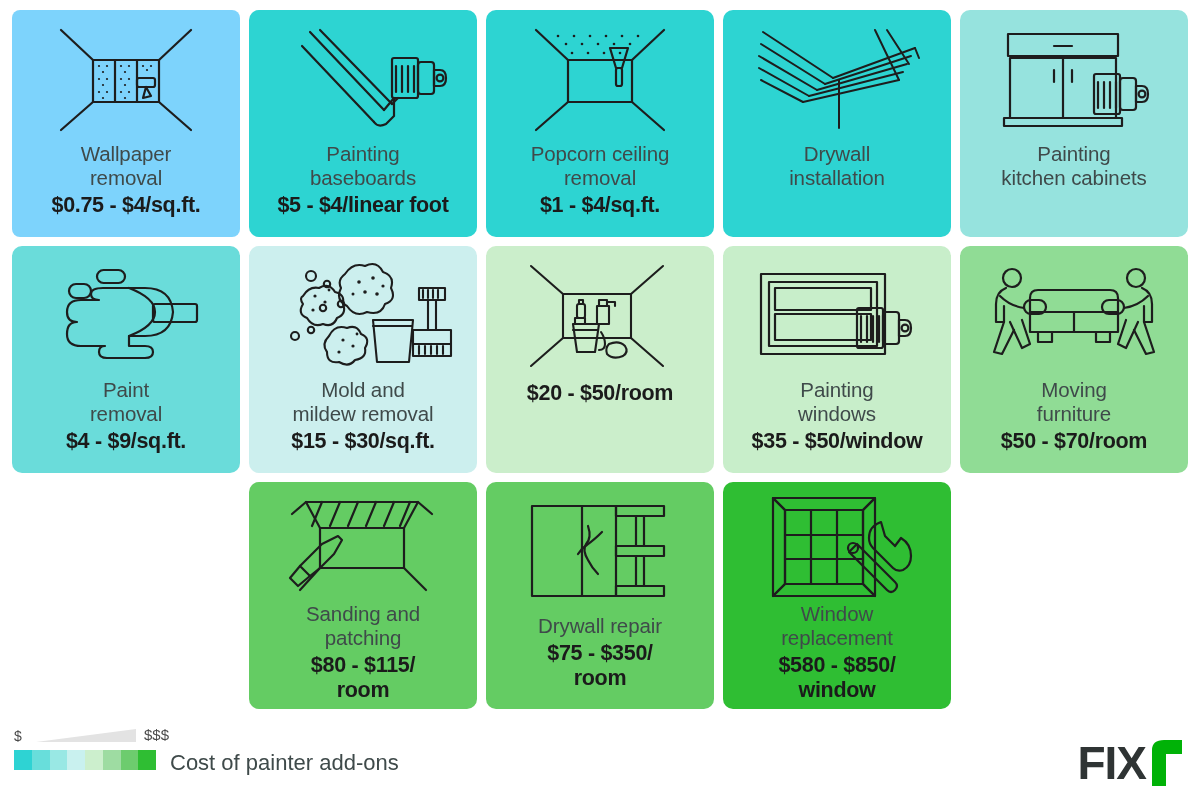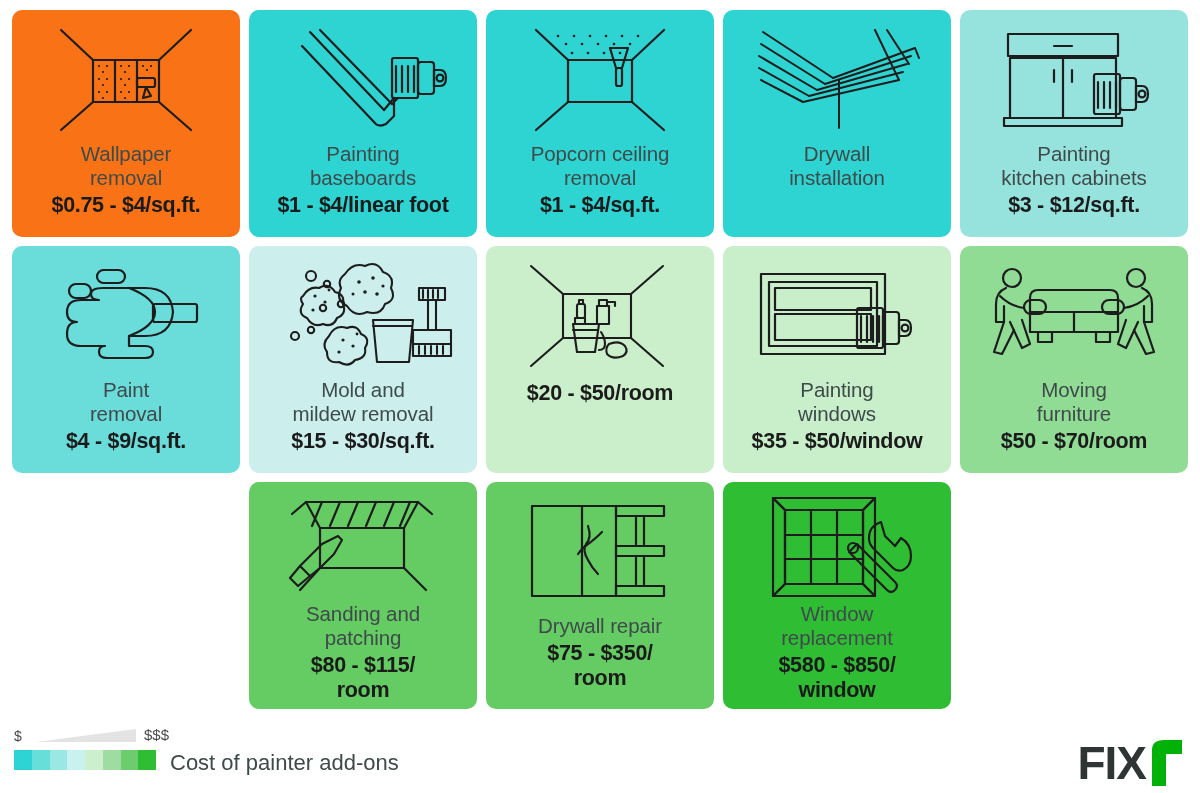--- a/index.html
+++ b/index.html
@@ -167,21 +167,21 @@
 </style>
 </head>
 <body>
 
 <div class="board">
 
   <div class="grid">
 
     <div class="row row1">
 
-      <div class="card" style="background-color: #f97316;">
+      <div class="card" style="background-color: #7dd3fc; border-radius: 8px;">
         <div class="card-icon">
           <svg width="170" height="112" viewBox="0 0 170 112" fill="none" stroke="#1d1d1d" stroke-width="2.2" stroke-linecap="round" stroke-linejoin="round">
             <path d="M20 6 L52 36"></path>
               <path d="M150 6 L118 36"></path>
             <path d="M20 106 L52 78"></path>
               <path d="M150 106 L118 78"></path>
             <rect x="52" y="36" width="66" height="42"></rect>
             <line x1="74" y1="36" x2="74" y2="78"></line>
             <line x1="96" y1="36" x2="96" y2="78"></line>
             <g fill="#1d1d1d" stroke="none">
@@ -230,21 +230,21 @@
             <line x1="128" y1="42" x2="128" y2="68"></line>
             <line x1="134" y1="42" x2="134" y2="68"></line>
             <line x1="140" y1="42" x2="140" y2="68"></line>
             <rect x="144" y="38" width="16" height="32" rx="3"></rect>
             <path d="M160 46 L166 46 Q172 46 172 54 Q172 62 166 62 L160 62 Z"></path>
             <circle cx="166" cy="54" r="3.4"></circle>
           </svg>
         </div>
         <div class="card-title">Painting
 baseboards</div>
-        <div class="card-price">$1 - $4/linear foot</div>
+        <div class="card-price">$5 - $4/linear foot</div>
       </div>
 
       <div class="card" style="background-color: rgb(45, 212, 210);">
         <div class="card-icon">
           <svg width="165" height="112" viewBox="0 0 165 112" fill="none" stroke="#1d1d1d" stroke-width="2.2" stroke-linecap="round" stroke-linejoin="round">
             <path d="M18 6 L50 36"></path>
               <path d="M146 6 L114 36"></path>
             <path d="M18 106 L50 78"></path>
               <path d="M146 106 L114 78"></path>
             <path d="M50 36 L114 36 L114 78 L50 78 Z"></path>
@@ -312,21 +312,20 @@
             <line x1="120" y1="58" x2="120" y2="84"></line>
             <line x1="126" y1="58" x2="126" y2="84"></line>
             <line x1="132" y1="58" x2="132" y2="84"></line>
             <rect x="136" y="54" width="16" height="32" rx="3"></rect>
             <path d="M152 62 L158 62 Q164 62 164 70 Q164 78 158 78 L152 78 Z"></path>
             <circle cx="158" cy="70" r="3.4"></circle>
           </svg>
         </div>
         <div class="card-title">Painting
 kitchen cabinets</div>
-        <div class="card-price">$3 - $12/sq.ft.</div>
       </div>
 
     </div>
 
     <div class="row row2">
 
       <div class="card" style="background-color: rgb(106, 220, 218);">
         <div class="card-icon">
           <svg width="170" height="112" viewBox="0 0 170 112" fill="none" stroke="#1d1d1d" stroke-width="2.2" stroke-linecap="round" stroke-linejoin="round">
             <rect x="56" y="10" width="28" height="13" rx="6.5"></rect>

